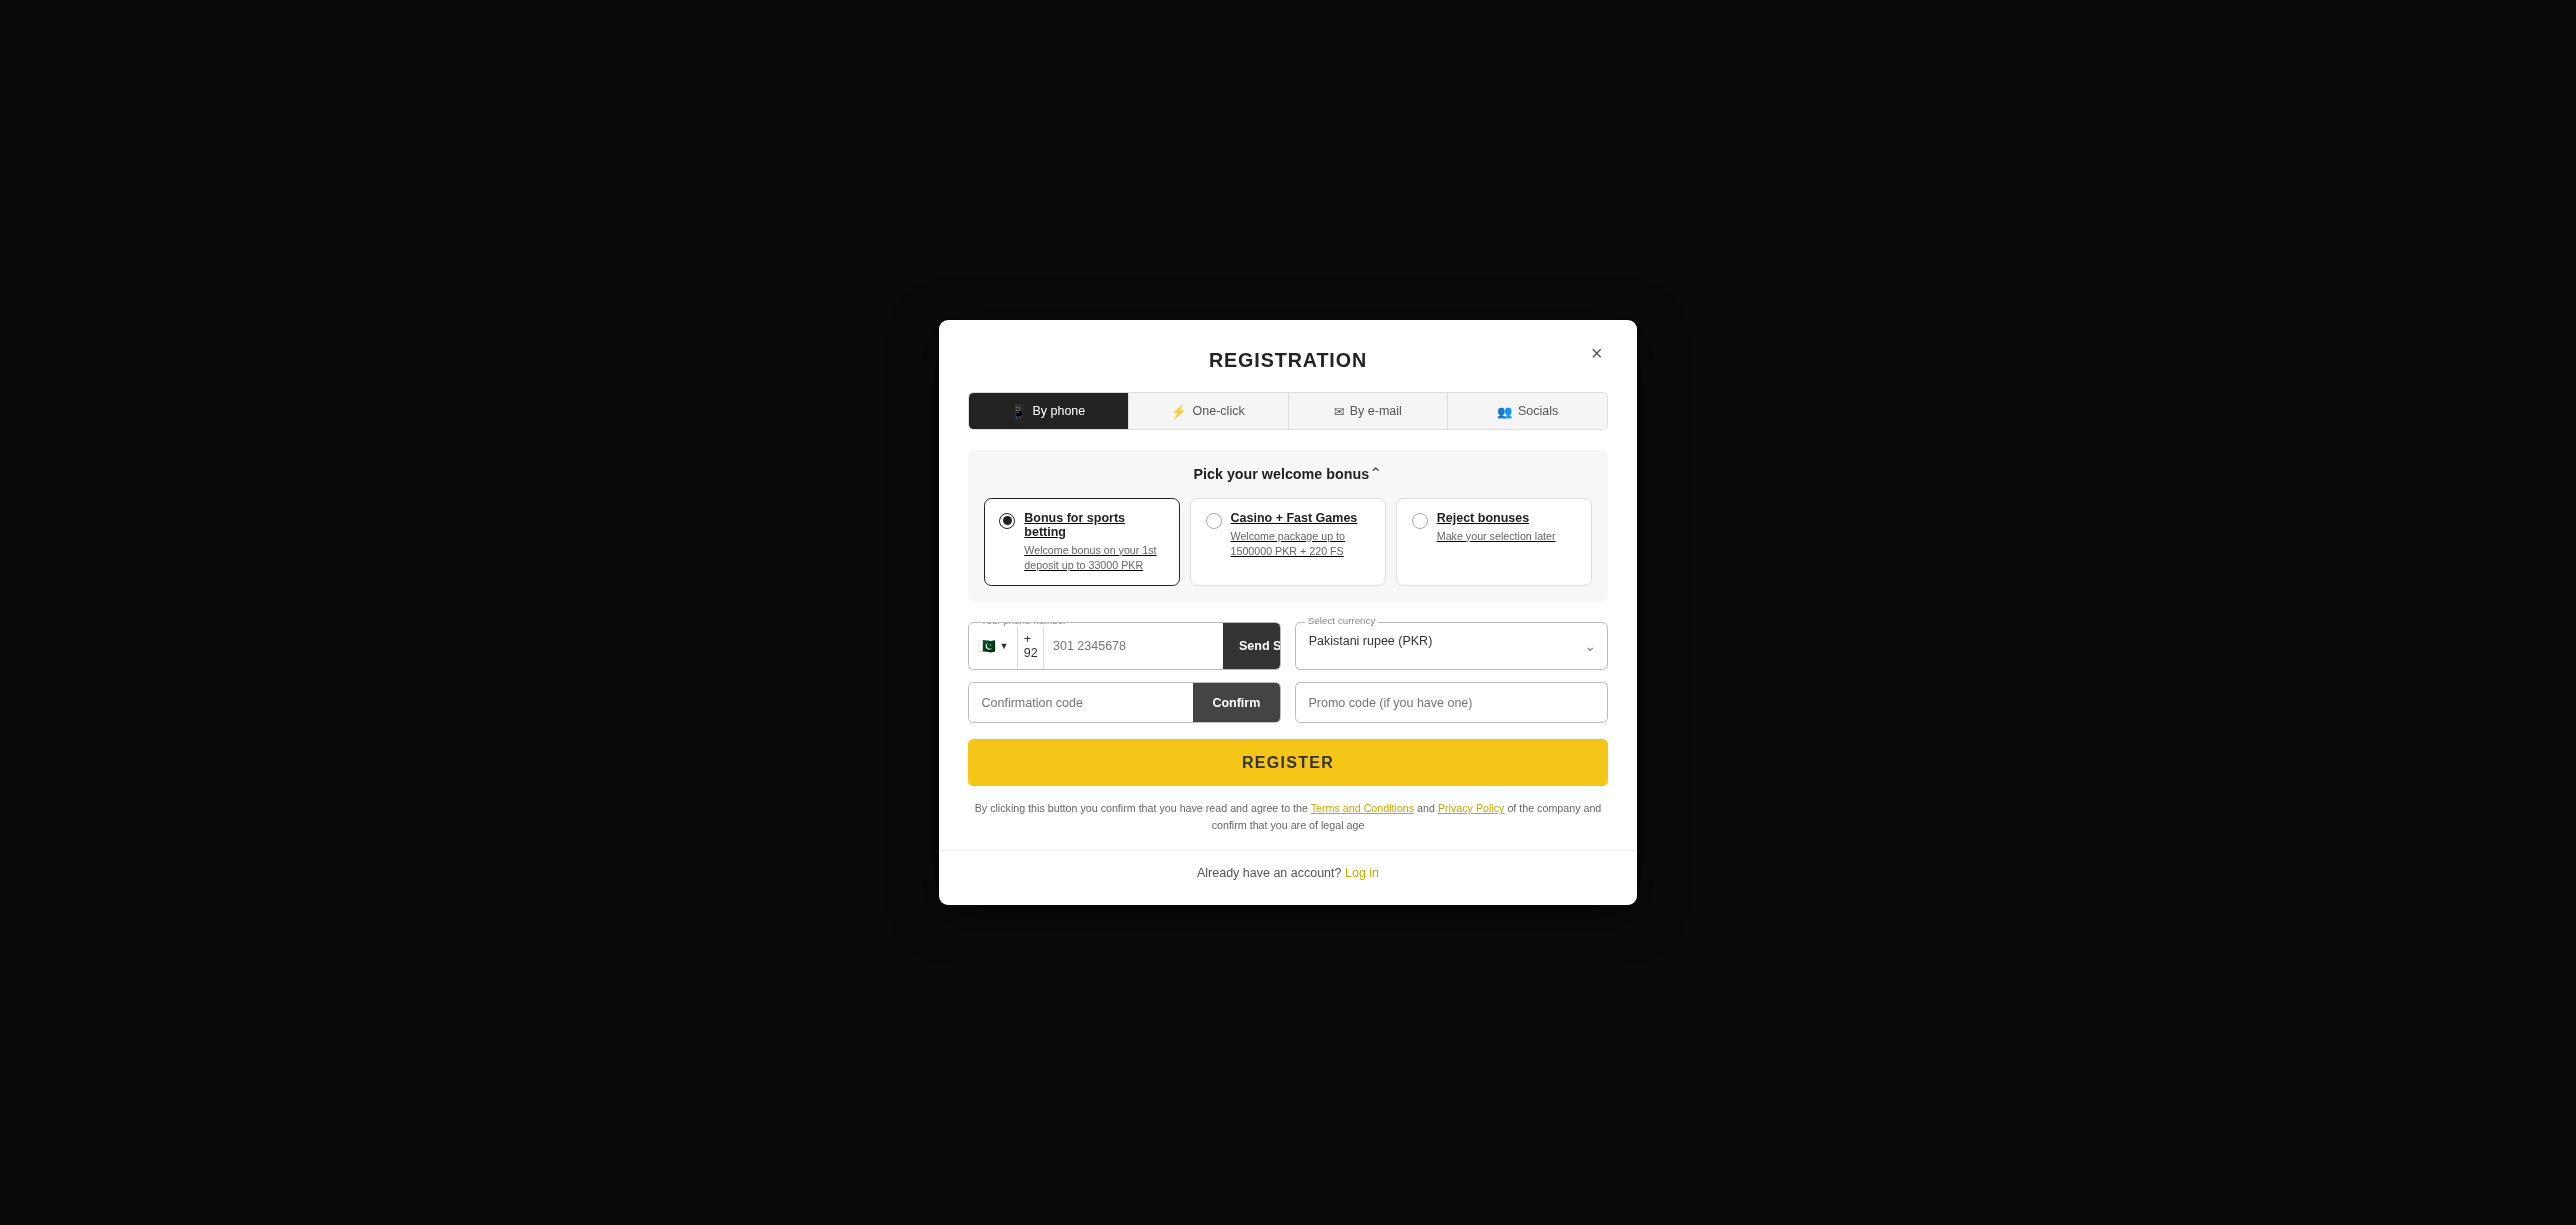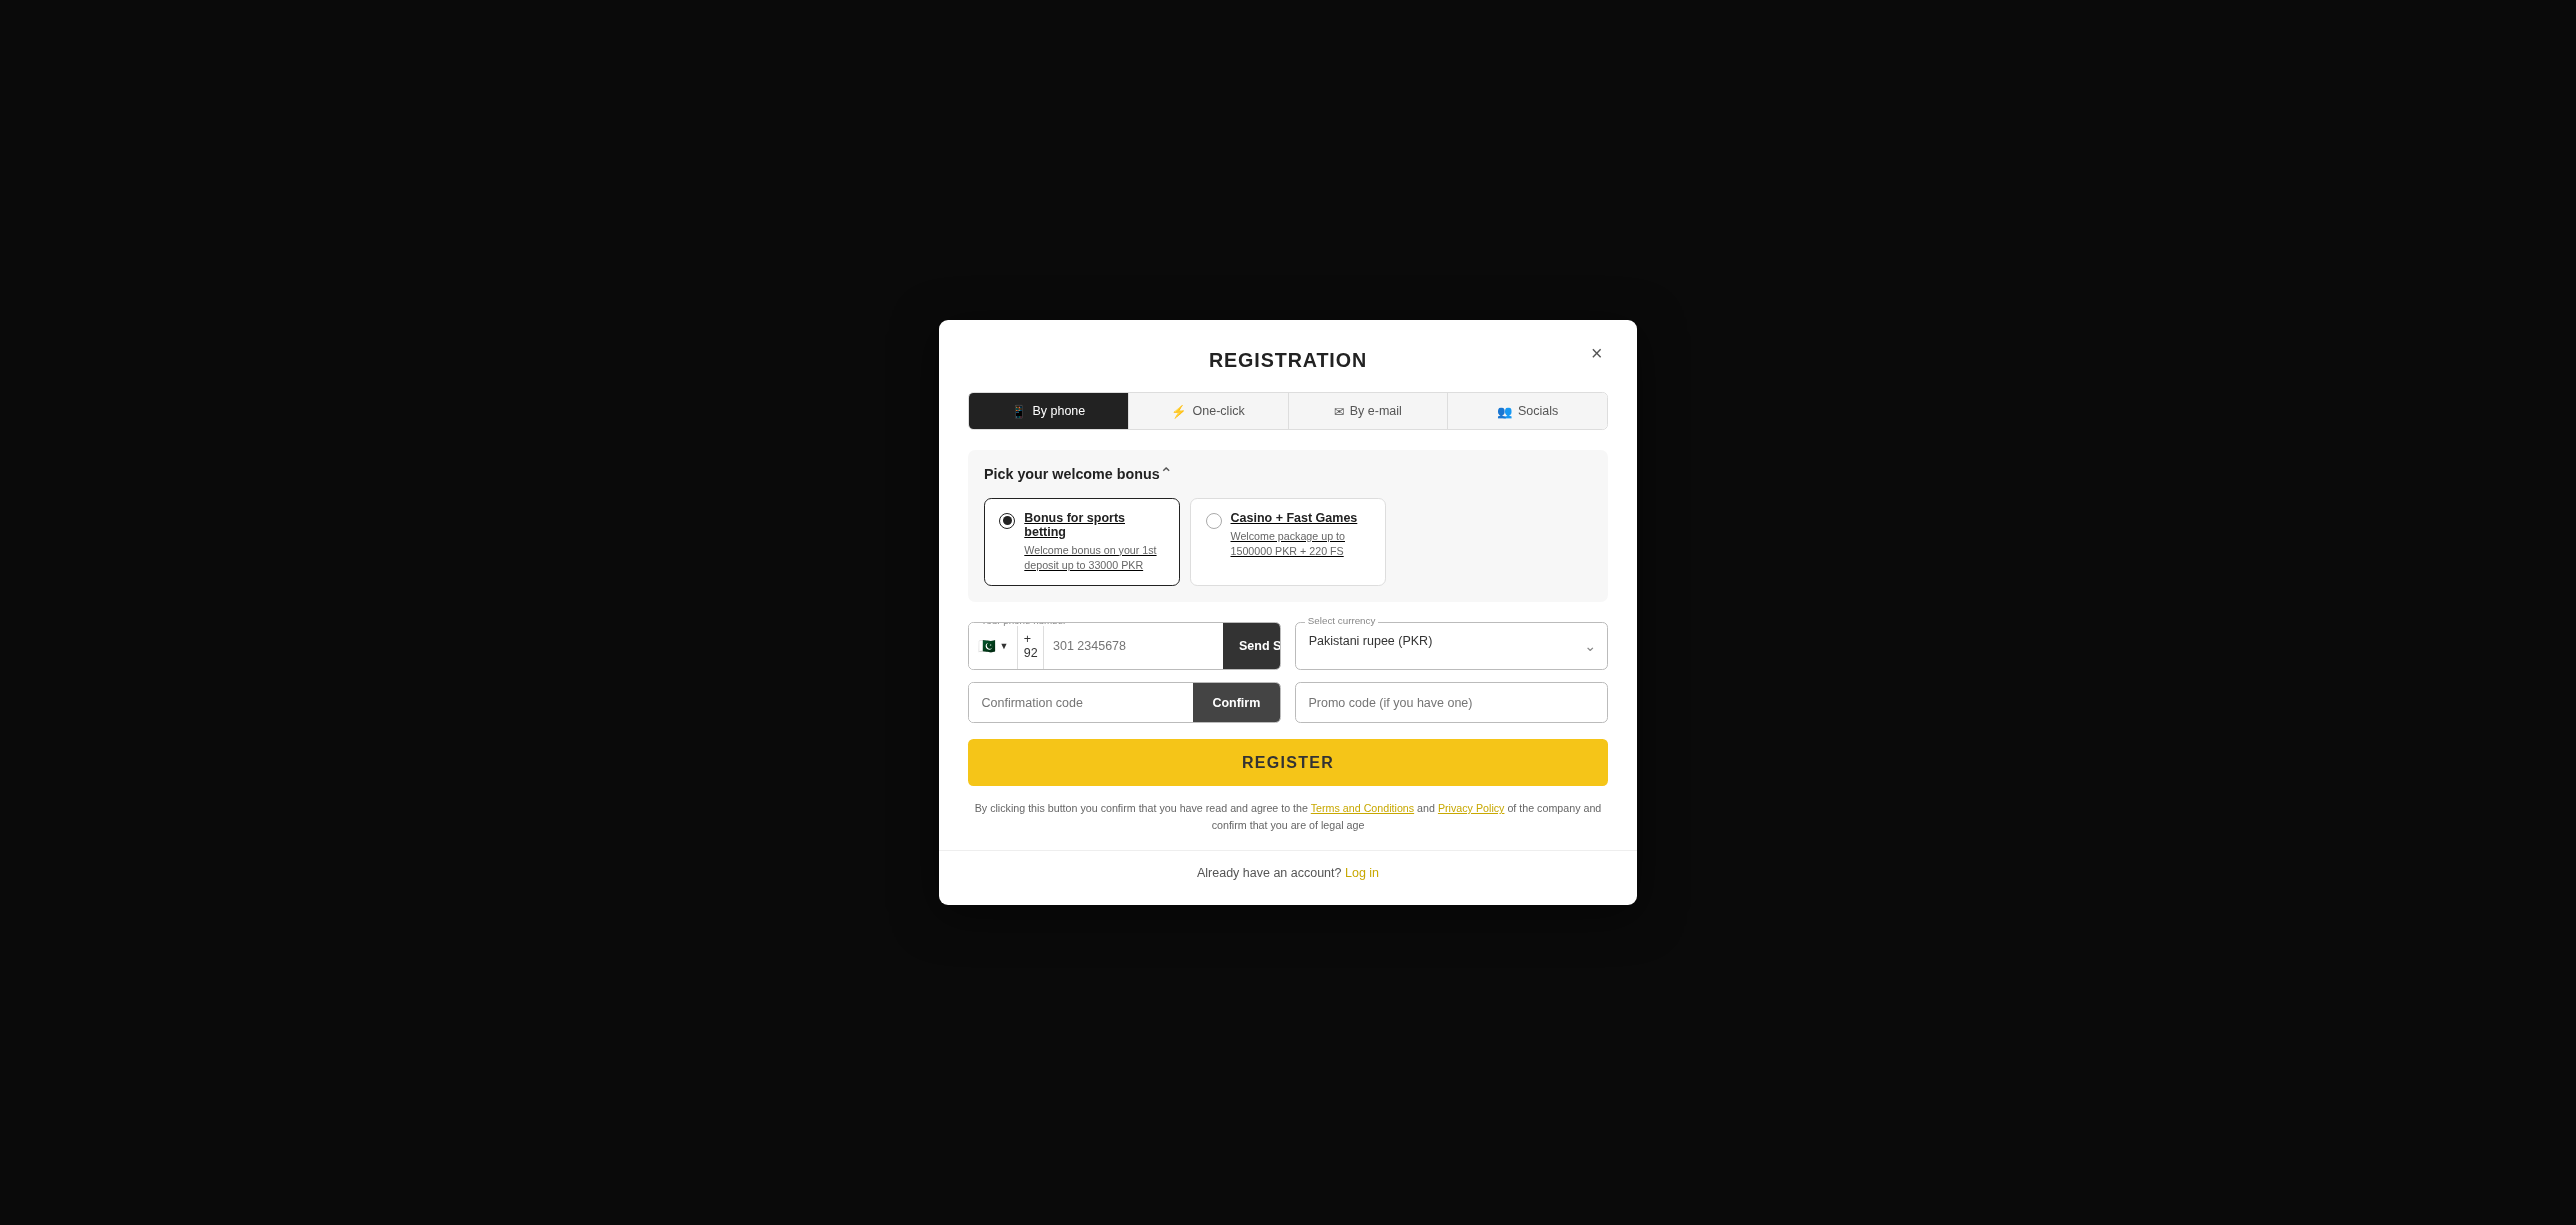--- a/index.html
+++ b/index.html
@@ -98,21 +98,21 @@
     
     .bonus-section {
       background: #f7f7f7;
       border-radius: 7.2px;
       padding: 14.3px 16px 16px 16px;
       margin-bottom: 19.7px;
     }
 
     .bonus-header {
       display: flex;
-      justify-content: flex-start;
+      justify-content: center;
       align-items: center;
       margin-bottom: 14.3px;
     }
 
     .bonus-title {
       font-size: 14.3px;
       font-weight: 700;
       color: #222;
     }
 
@@ -440,20 +440,27 @@
       </div>
 
       <div class="bonus-card">
         <div class="radio-outer"></div>
         <div class="bonus-card-content">
           <div class="bonus-card-title">Casino + Fast Games</div>
           <div class="bonus-card-desc">Welcome package up to 1500000 PKR + 220 FS</div>
         </div>
       </div>
 
+      <div class="bonus-card">
+        <div class="radio-outer"></div>
+        <div class="bonus-card-content">
+          <div class="bonus-card-title">Reject bonuses</div>
+          <div class="bonus-card-desc">Make your selection later</div>
+        </div>
+      </div>
 
     </div>
   </div>
 
   
   <div class="input-row">
 
     <div class="phone-group">
       <span class="phone-label">Your phone number</span>
       <div class="flag-dropdown">

